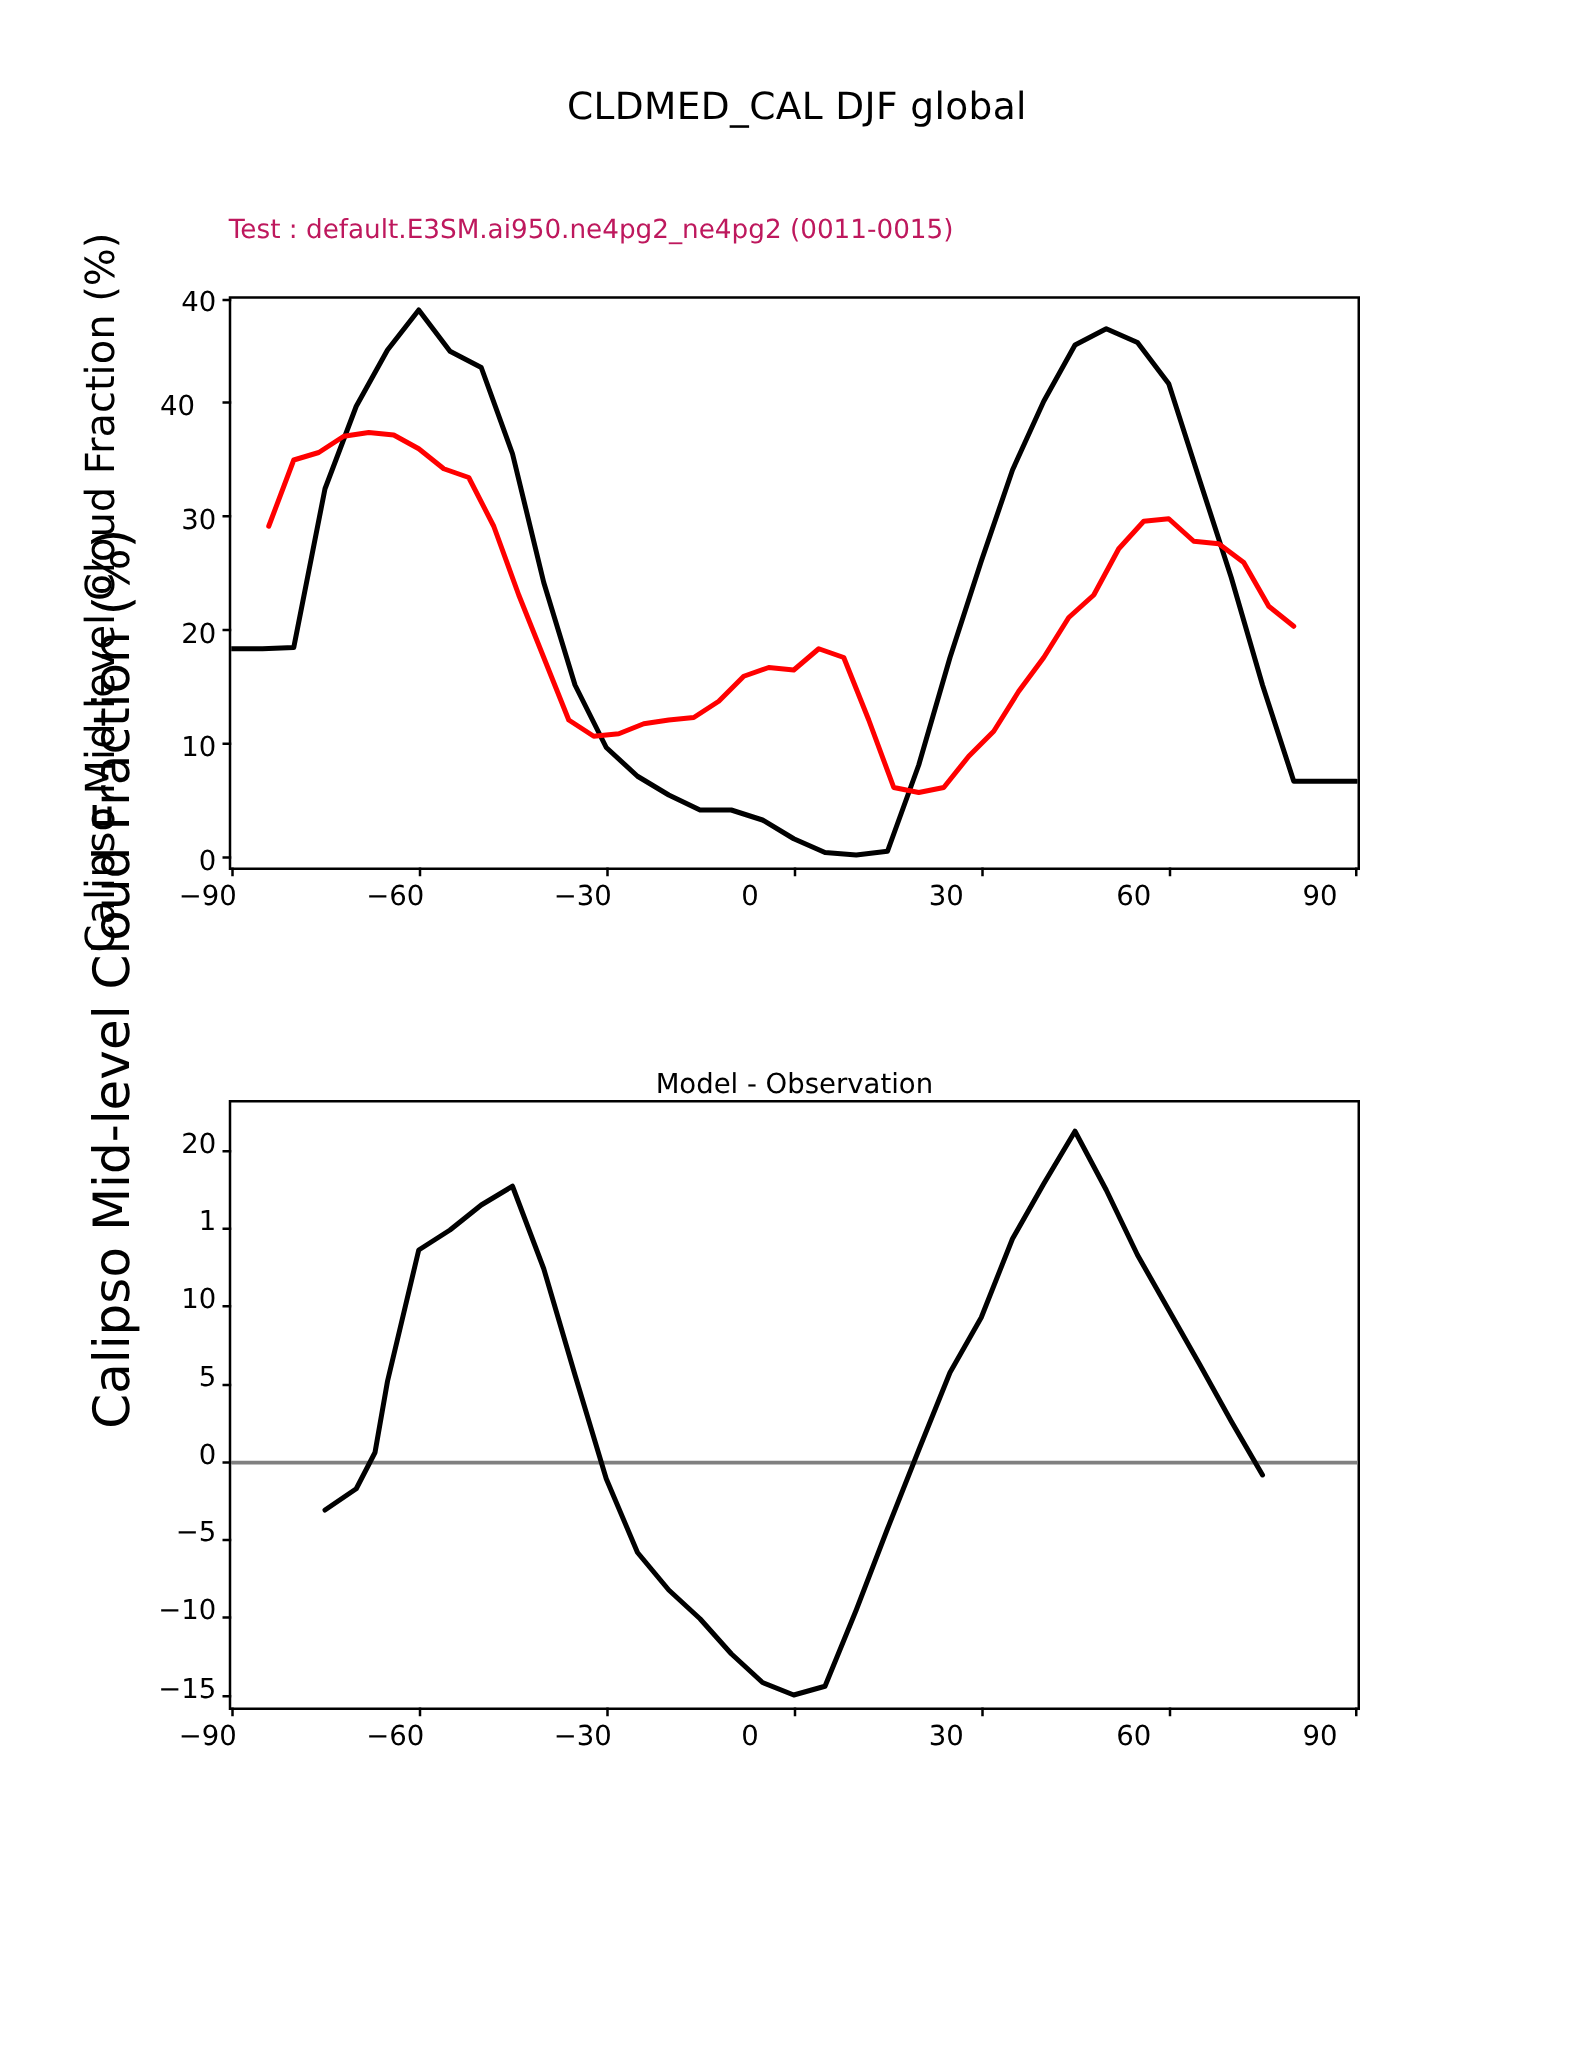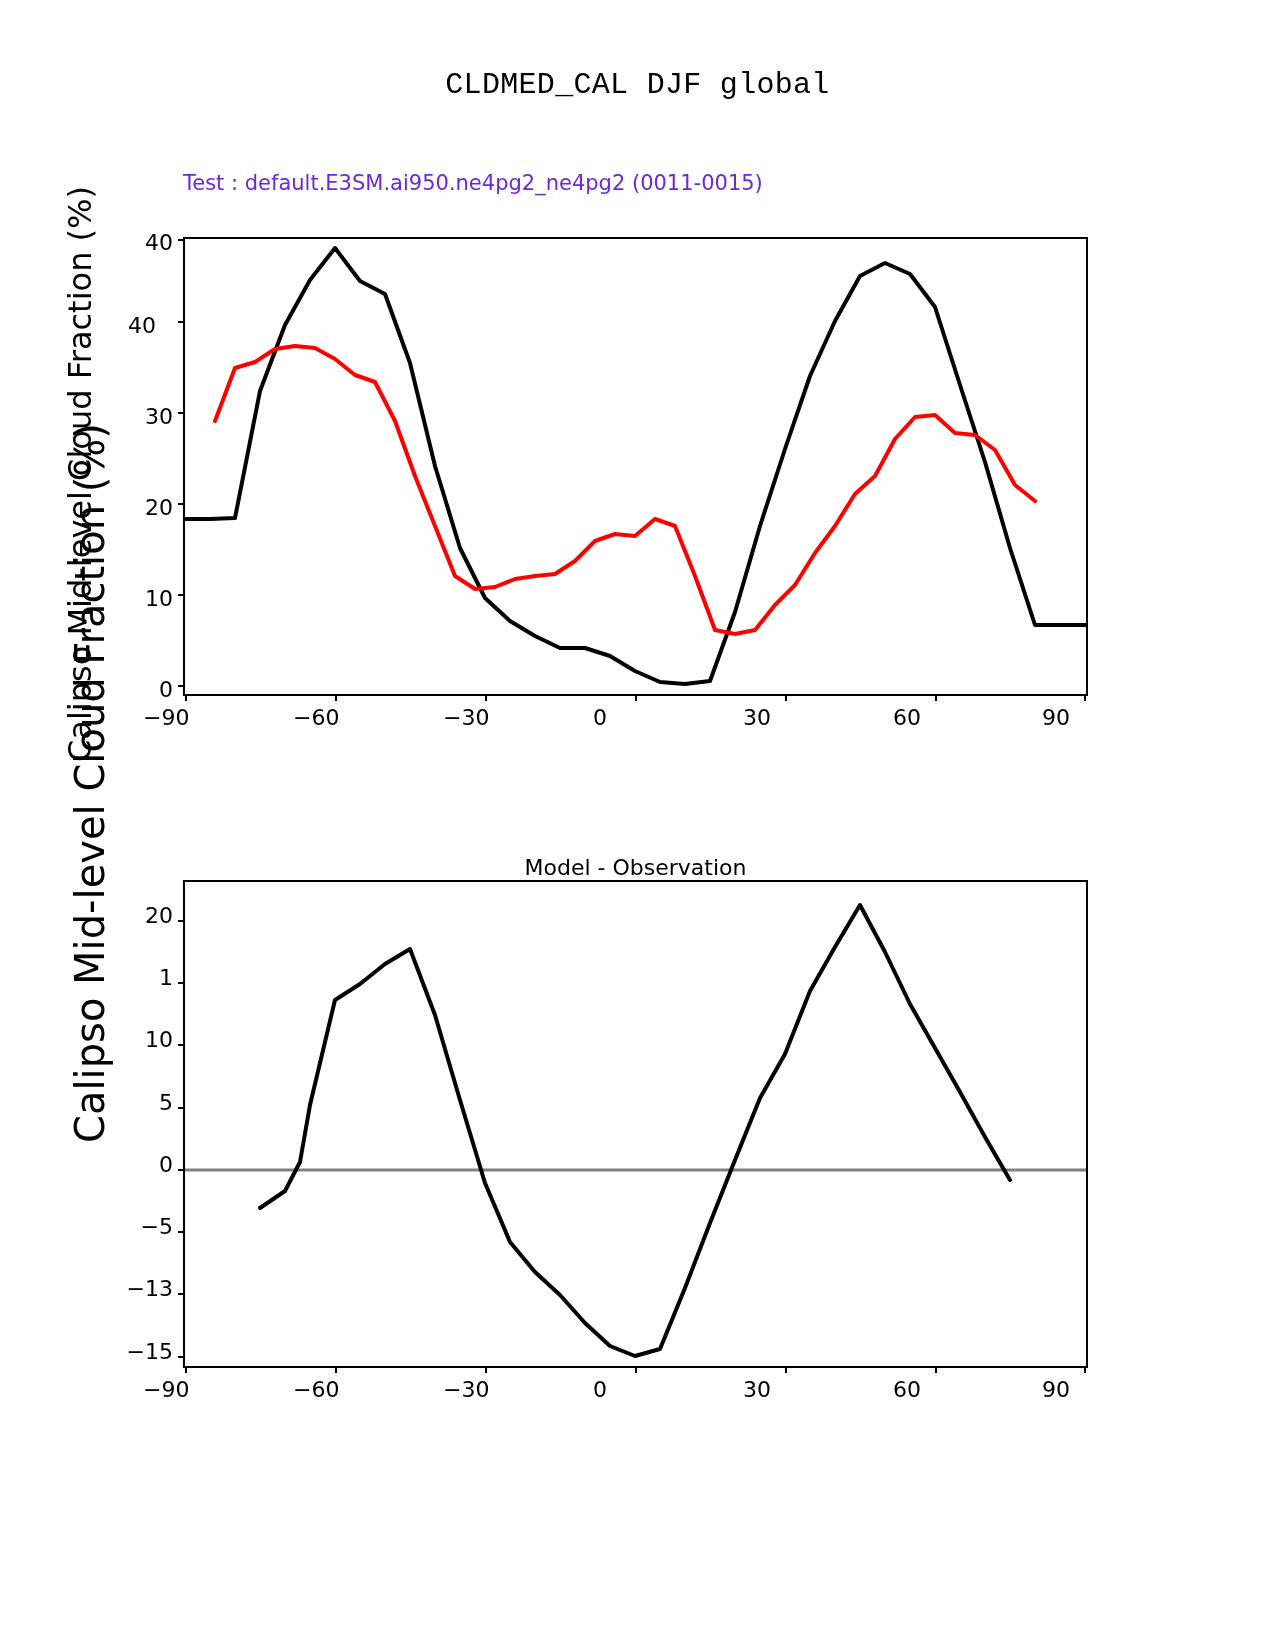--- a/index.html
+++ b/index.html
@@ -18,21 +18,20 @@
 
   
   #fig-title {
     position: absolute;
     left: 0;
     top: 68px;
     width: 1275px;
     text-align: center;
     font-size: 30px;
     letter-spacing: 0.3px;
-    font-family: Liberation Mono, monospace;
   }
 
   
   #outer-ylabel {
     position: absolute;
     left: -460px;
     top: 760px;
     width: 1100px;
     text-align: center;
     font-size: 40px;
@@ -51,21 +50,21 @@
     border: 2px solid #000;
     box-sizing: border-box;
   }
   #panel1-legend {
     position: absolute;
     left: 183px;
     top: 168px;
     font-size: 21px;
     line-height: 30px;
   }
-  #panel1-legend .test-line { color: #6d28d9; }
+  #panel1-legend .test-line { color: #be185d; }
   #panel1-legend .ref-line  { color: #ff0000; }
 
   .inner-ylabel1 {
     position: absolute;
     left: -230px;
     top: 455px;
     width: 620px;
     text-align: center;
     font-size: 32px;
     transform: rotate(-90deg);
@@ -202,19 +201,19 @@
 
 <div class="xtick" style="left:183px; top:1377px;">−90</div>
 <div class="xtick" style="left:333px; top:1377px;">−60</div>
 <div class="xtick" style="left:483px; top:1377px;">−30</div>
 <div class="xtick" style="left:633px; top:1377px;">0</div>
 <div class="xtick" style="left:783px; top:1377px;">30</div>
 <div class="xtick" style="left:933px; top:1377px;">60</div>
 <div class="xtick" style="left:1082px;top:1377px;">90</div>
 
 <div class="ytick" style="left:103px; top:1354px;">−15</div>
-<div class="ytick" style="left:103px; top:1291px;">−13</div>
+<div class="ytick" style="left:103px; top:1291px;">−10</div>
 <div class="ytick" style="left:103px; top:1229px;">−5</div>
 <div class="ytick" style="left:103px; top:1167px;">0</div>
 <div class="ytick" style="left:103px; top:1105px;">5</div>
 <div class="ytick" style="left:103px; top:1042px;">10</div>
 <div class="ytick" style="left:103px; top:980px;">1</div>
 <div class="ytick" style="left:103px; top:918px;">20</div>
 
 </body></html>

